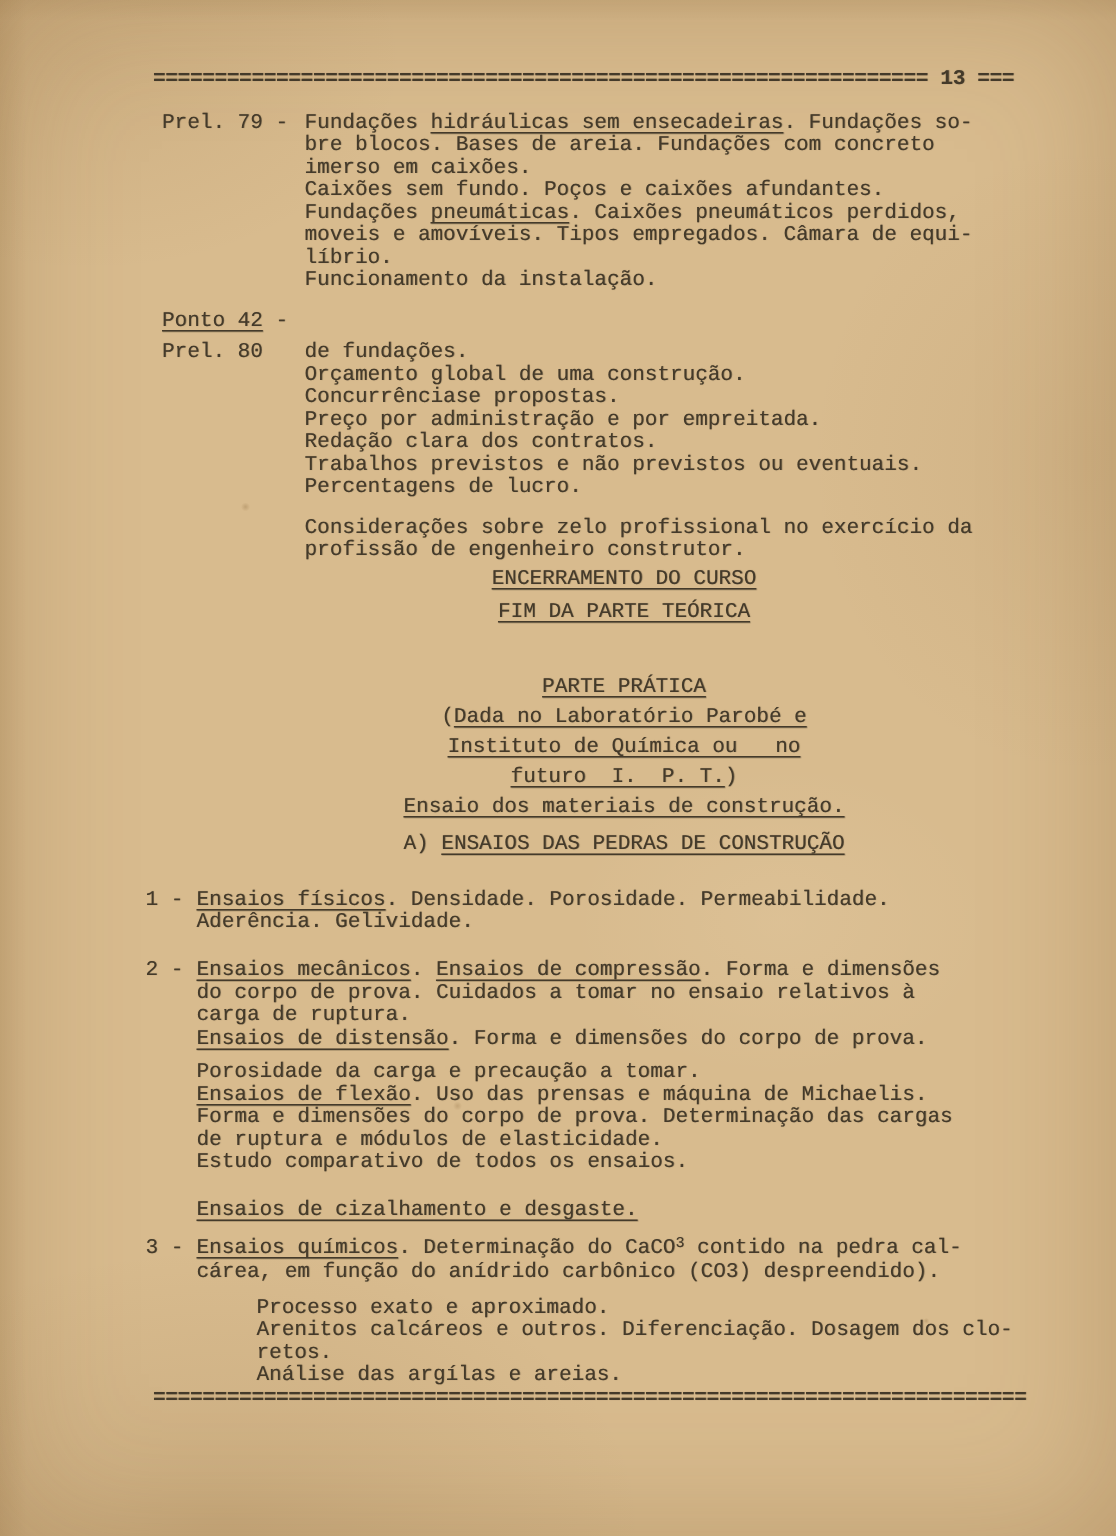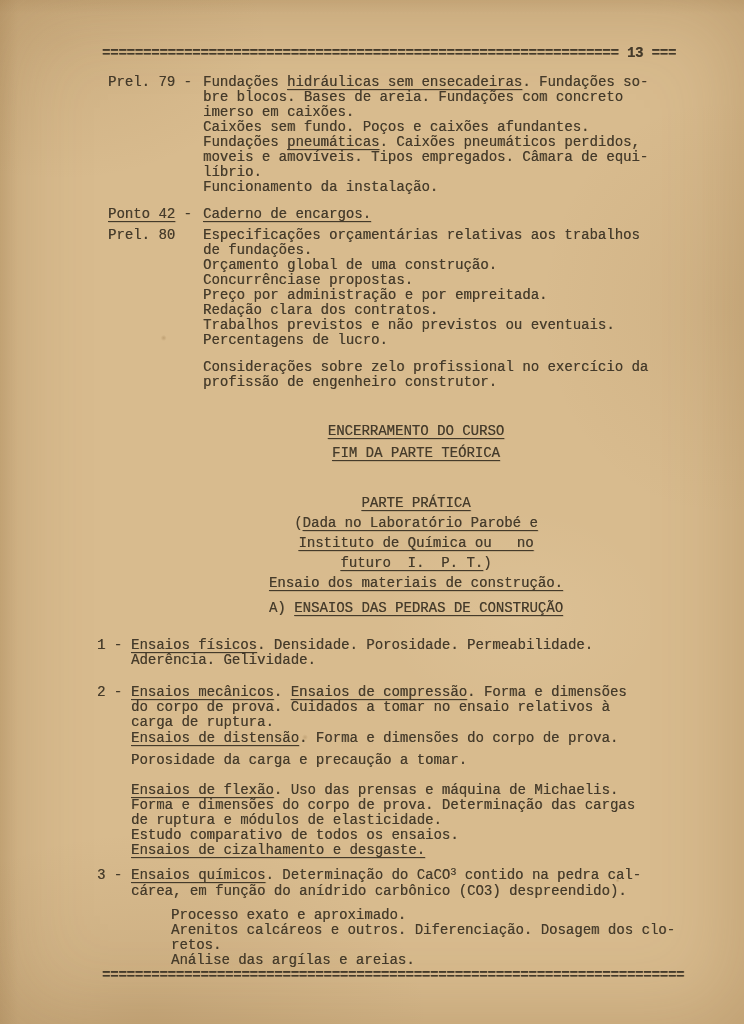--- a/index.html
+++ b/index.html
@@ -77,45 +77,41 @@
         <div class="line"><span>imerso em caixões.</span></div>
         <div class="line"><span>Caixões sem fundo. Poços e caixões afundantes.</span></div>
         <div class="line"><span>Fundações </span><span class="u">pneumáticas</span><span>. Caixões pneumáticos perdidos,</span></div>
         <div class="line"><span>moveis e amovíveis. Tipos empregados. Câmara de equi-</span></div>
         <div class="line"><span>líbrio.</span></div>
         <div class="line"><span>Funcionamento da instalação.</span></div>
       </span>
     </div>
     <div class="block entry" style="margin-top: 12px;">
       <span class="label"><span class="u">Ponto 42</span><span> -</span></span>
-      <span class="body">
-        <div class="line"><span class="u">Caderno de encargos.</span></div>
-      </span>
     </div>
     <div class="block entry" style="margin-top: 6px;">
       <span class="label"><span>Prel. 80</span></span>
       <span class="body">
-        <div class="line"><span>Especificações orçamentárias relativas aos trabalhos</span></div>
         <div class="line"><span>de fundações.</span></div>
         <div class="line"><span>Orçamento global de uma construção.</span></div>
         <div class="line"><span>Concurrênciase propostas.</span></div>
         <div class="line"><span>Preço por administração e por empreitada.</span></div>
         <div class="line"><span>Redação clara dos contratos.</span></div>
         <div class="line"><span>Trabalhos previstos e não previstos ou eventuais.</span></div>
         <div class="line"><span>Percentagens de lucro.</span></div>
       </span>
     </div>
     <div class="block entry" style="margin-top: 12px; align-items: center;">
       <span class="label"></span>
       <span class="body">
         <div class="line"><span>Considerações sobre zelo profissional no exercício da</span></div>
         <div class="line"><span>profissão de engenheiro construtor.</span></div>
       </span>
     </div>
-    <div class="block center" style="margin-top: 30px; line-height: 22px;">
+    <div class="block center" style="line-height: 22px;">
       <div class="line"><span class="u">ENCERRAMENTO DO CURSO</span></div>
       <div class="line"><span class="u">FIM DA PARTE TEÓRICA</span></div>
     </div>
     <div class="block center" style="margin-top: 29px; line-height: 20px;">
       <div class="line"><span class="u">PARTE PRÁTICA</span></div>
       <div class="line"><span>(</span><span class="u">Dada no Laboratório Parobé e</span></div>
       <div class="line"><span class="u">Instituto de Química ou   no</span></div>
       <div class="line"><span class="u">futuro  I.  P. T.</span><span>)</span></div>
     </div>
     <div class="block center" style="line-height: 20px;">
@@ -144,30 +140,30 @@
       <span class="body">
         <div class="line"><span class="u">Ensaios de distensão</span><span>. Forma e dimensões do corpo de prova.</span></div>
       </span>
     </div>
     <div class="block item" style="margin-top: 7px;">
       <span class="label"></span>
       <span class="body">
         <div class="line"><span>Porosidade da carga e precaução a tomar.</span></div>
       </span>
     </div>
-    <div class="block item" style="margin-top: 15px;">
+    <div class="block item" style="">
       <span class="label"></span>
       <span class="body">
         <div class="line"><span class="u">Ensaios de flexão</span><span>. Uso das prensas e máquina de Michaelis.</span></div>
         <div class="line"><span>Forma e dimensões do corpo de prova. Determinação das cargas</span></div>
         <div class="line"><span>de ruptura e módulos de elasticidade.</span></div>
         <div class="line"><span>Estudo comparativo de todos os ensaios.</span></div>
       </span>
     </div>
-    <div class="block item" style=" align-items: center;">
+    <div class="block item" style="margin-top: 17px; align-items: center;">
       <span class="label"></span>
       <span class="body">
         <div class="line"><span class="u">Ensaios de cizalhamento e desgaste.</span></div>
       </span>
     </div>
     <div class="block item" style="margin-top: 10px;">
       <span class="label"><span>3 -</span></span>
       <span class="body">
         <div class="line"><span class="u">Ensaios químicos</span><span>. Determinação do CaCO</span><span class="sup">3</span><span> contido na pedra cal-</span></div>
         <div class="line"><span>cárea, em função do anídrido carbônico (CO3) despreendido).</span></div>

